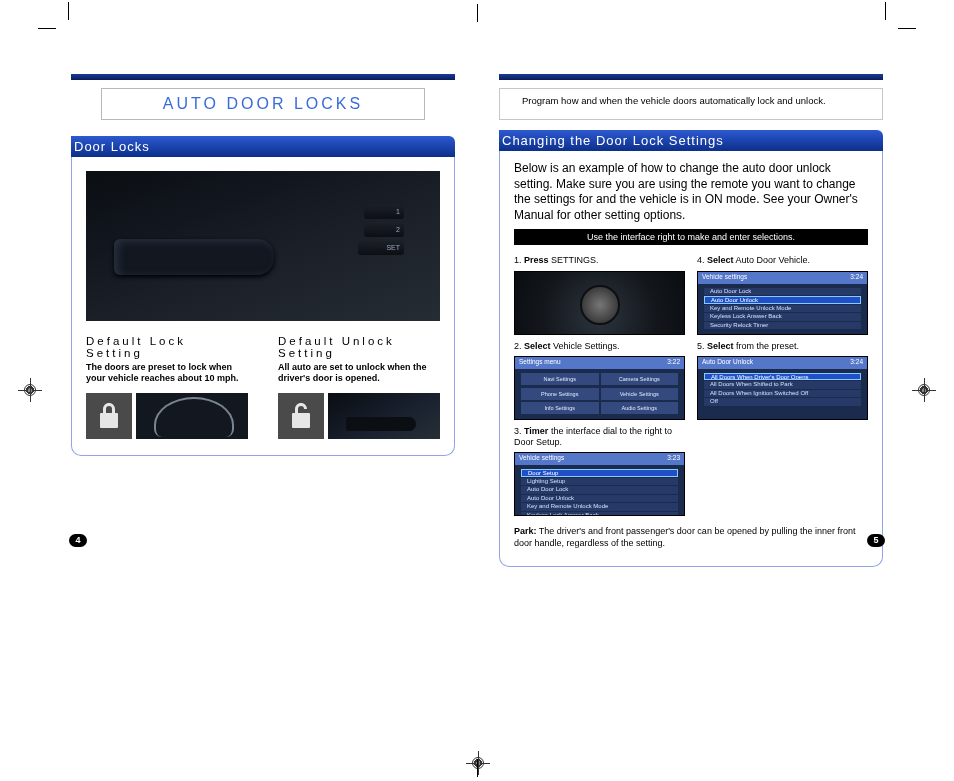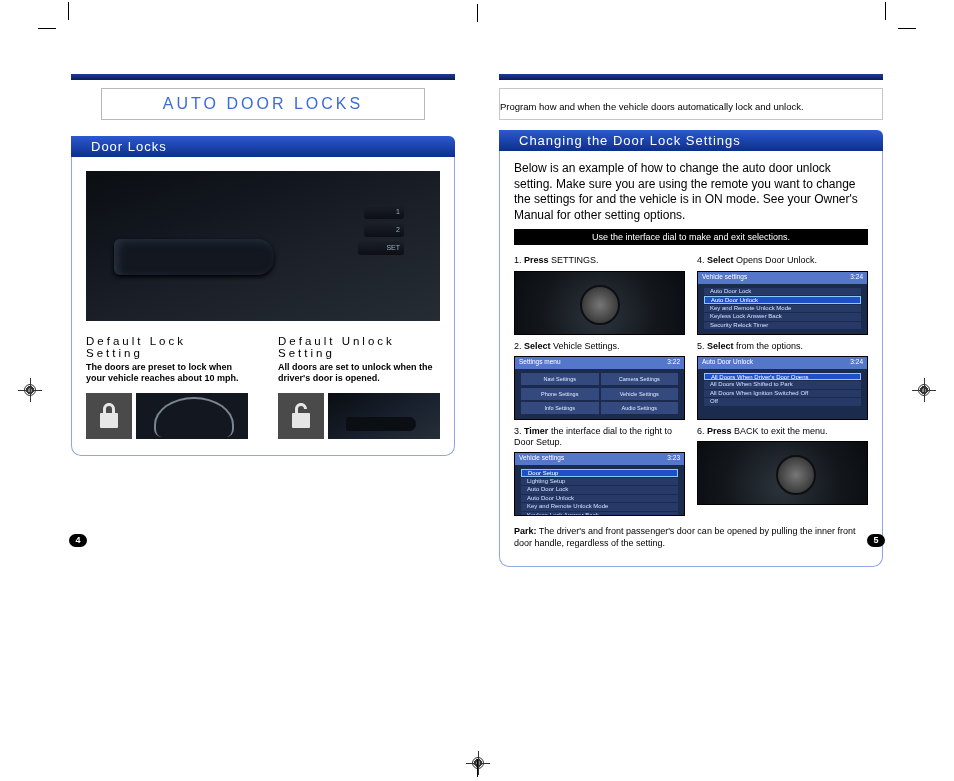--- a/index.html
+++ b/index.html
@@ -63,36 +63,36 @@
   .title-band span {
     font-family: "Arial Narrow","DIN Condensed","HelveticaNeue-CondensedBold",sans-serif;
     font-stretch: condensed;
     letter-spacing: 3px;
     font-size: 16px;
     color: #3a6bd9;
   }
 
   .intro-box {
     border: 1px solid #c6c6c6;
-    padding: 6px 0;
+    padding: 6px 22px;
     font-size: 9.5px;
     line-height: 1.25;
     margin-top: -6px;
     min-height: 32px;
-    display:flex; align-items:flex-end;
+    display:flex; align-items:flex-start;
   }
 
   .section-tab {
     background: linear-gradient(#2d59d1, #0b2f8a);
     color: #fff;
     font-family: "Arial Narrow","DIN Condensed","HelveticaNeue-CondensedBold",sans-serif;
     font-stretch: condensed;
     letter-spacing: 1px;
     font-size: 13px;
-    padding: 3px 20px;
+    padding: 3px 3px;
     margin-top: 10px;
     border-top-right-radius: 6px;
   }
 
   .panel {
     border: 1px solid #8ea6e4;
     border-top: none;
     border-bottom-left-radius: 10px;
     border-bottom-right-radius: 10px;
     padding: 10px 14px 16px 14px;
@@ -264,21 +264,21 @@
                 </svg>
             </div>
             <div class="thumb wide">
               <div style="position:absolute;left:18px;top:4px;width:80px;height:40px;border:2px solid #7a8592;border-radius:50% 50% 8px 8px/70% 70% 8px 8px;border-bottom:none"></div>
             </div>
           </div>
         </div>
 
         <div class="sub">
           <h3>Default Unlock Setting</h3>
-          <p>All doors are set to unlock when the driver's door is opened.</p>
+          <p>All auto are set to unlock when the driver's door is opened.</p>
           <div class="thumb-row">
             <div class="thumb lock">
               <svg width="22" height="26" viewBox="0 0 22 26">
                   <path class="padlock" d="M11 0c3.3 0 6 2.7 6 6h-3a3 3 0 00-6 0v4h11a1 1 0 011 1v13a1 1 0 01-1 1H3a1 1 0 01-1-1V11a1 1 0 011-1h2V6c0-3.3 2.7-6 6-6z"></path>
                 </svg>
             </div>
             <div class="thumb wide2">
               <div style="position:absolute;left:18px;top:24px;width:70px;height:14px;background:#0b0f14;border-radius:3px 10px 10px 3px"></div>
             </div>
           </div>
@@ -291,21 +291,21 @@
 
   <div class="page page-right">
     <div class="top-hr"></div>
     <div class="intro-box">
       <span>Program how and when the vehicle doors automatically lock and unlock.</span>
     </div>
 
     <div class="section-tab">Changing the Door Lock Settings</div>
     <div class="panel">
       <p class="intro-small">Below is an example of how to change the auto door unlock setting. Make sure you are using the remote you want to change the settings for and the vehicle is in ON mode. See your Owner's Manual for other setting options.</p>
-      <div class="black-bar">Use the interface dial to make and exit selections.</div>
+      <div class="black-bar">Use the interface right to make and enter selections.</div>
 
       <div class="steps">
 
         <div class="step-col">
           <div class="step">
             <p class="step-label"><span>1.</span> <span class="bold">Press</span><span> SETTINGS.</span></p>
             <div class="screen console">
                 <div class="dial"></div>
               </div>
           </div>
@@ -340,56 +340,50 @@
                   <div class="row">Auto Door Unlock</div>
                   <div class="row">Key and Remote Unlock Mode</div>
                   <div class="row">Keyless Lock Answer Back</div>
                 </div>
             </div>
           </div>
         </div>
 
         <div class="step-col">
           <div class="step">
-            <p class="step-label"><span>4.</span> <span class="bold">Select</span><span> Opens Door Unlock.</span></p>
+            <p class="step-label"><span>4.</span> <span class="bold">Select</span><span> Auto Door Vehicle.</span></p>
             <div class="screen" id="scr4">
               <div class="bar">
                   <span>Vehicle settings</span>
                   <span>3:24</span>
                 </div>
               <div class="menu">
                   <div class="row">Auto Door Lock</div>
                   <div class="row sel">Auto Door Unlock</div>
                   <div class="row">Key and Remote Unlock Mode</div>
                   <div class="row">Keyless Lock Answer Back</div>
                   <div class="row">Security Relock Timer</div>
                 </div>
             </div>
           </div>
           <div class="step">
-            <p class="step-label"><span>5.</span> <span class="bold">Select</span><span> from the options.</span></p>
+            <p class="step-label"><span>5.</span> <span class="bold">Select</span><span> from the preset.</span></p>
             <div class="screen" id="scr5">
               <div class="bar">
                   <span>Auto Door Unlock</span>
                   <span>3:24</span>
                 </div>
               <div class="menu">
                   <div class="row sel">All Doors When Driver's Door Opens</div>
                   <div class="row">All Doors When Shifted to Park</div>
                   <div class="row">All Doors When Ignition Switched Off</div>
                   <div class="row">Off</div>
                 </div>
             </div>
           </div>
-          <div class="step">
-            <p class="step-label"><span>6.</span> <span class="bold">Press</span><span> BACK to exit the menu.</span></p>
-            <div class="screen console">
-                <div class="dial" style="left:58%"></div>
-              </div>
-          </div>
         </div>
       </div>
 
       <p class="note"><span class="bold" style="font-weight:700">Park:</span><span> The driver's and front passenger's door can be opened by pulling the inner front door handle, regardless of the setting.</span></p>
     </div>
 
     <div class="page-num">5</div>
   </div>
 
 </div>

